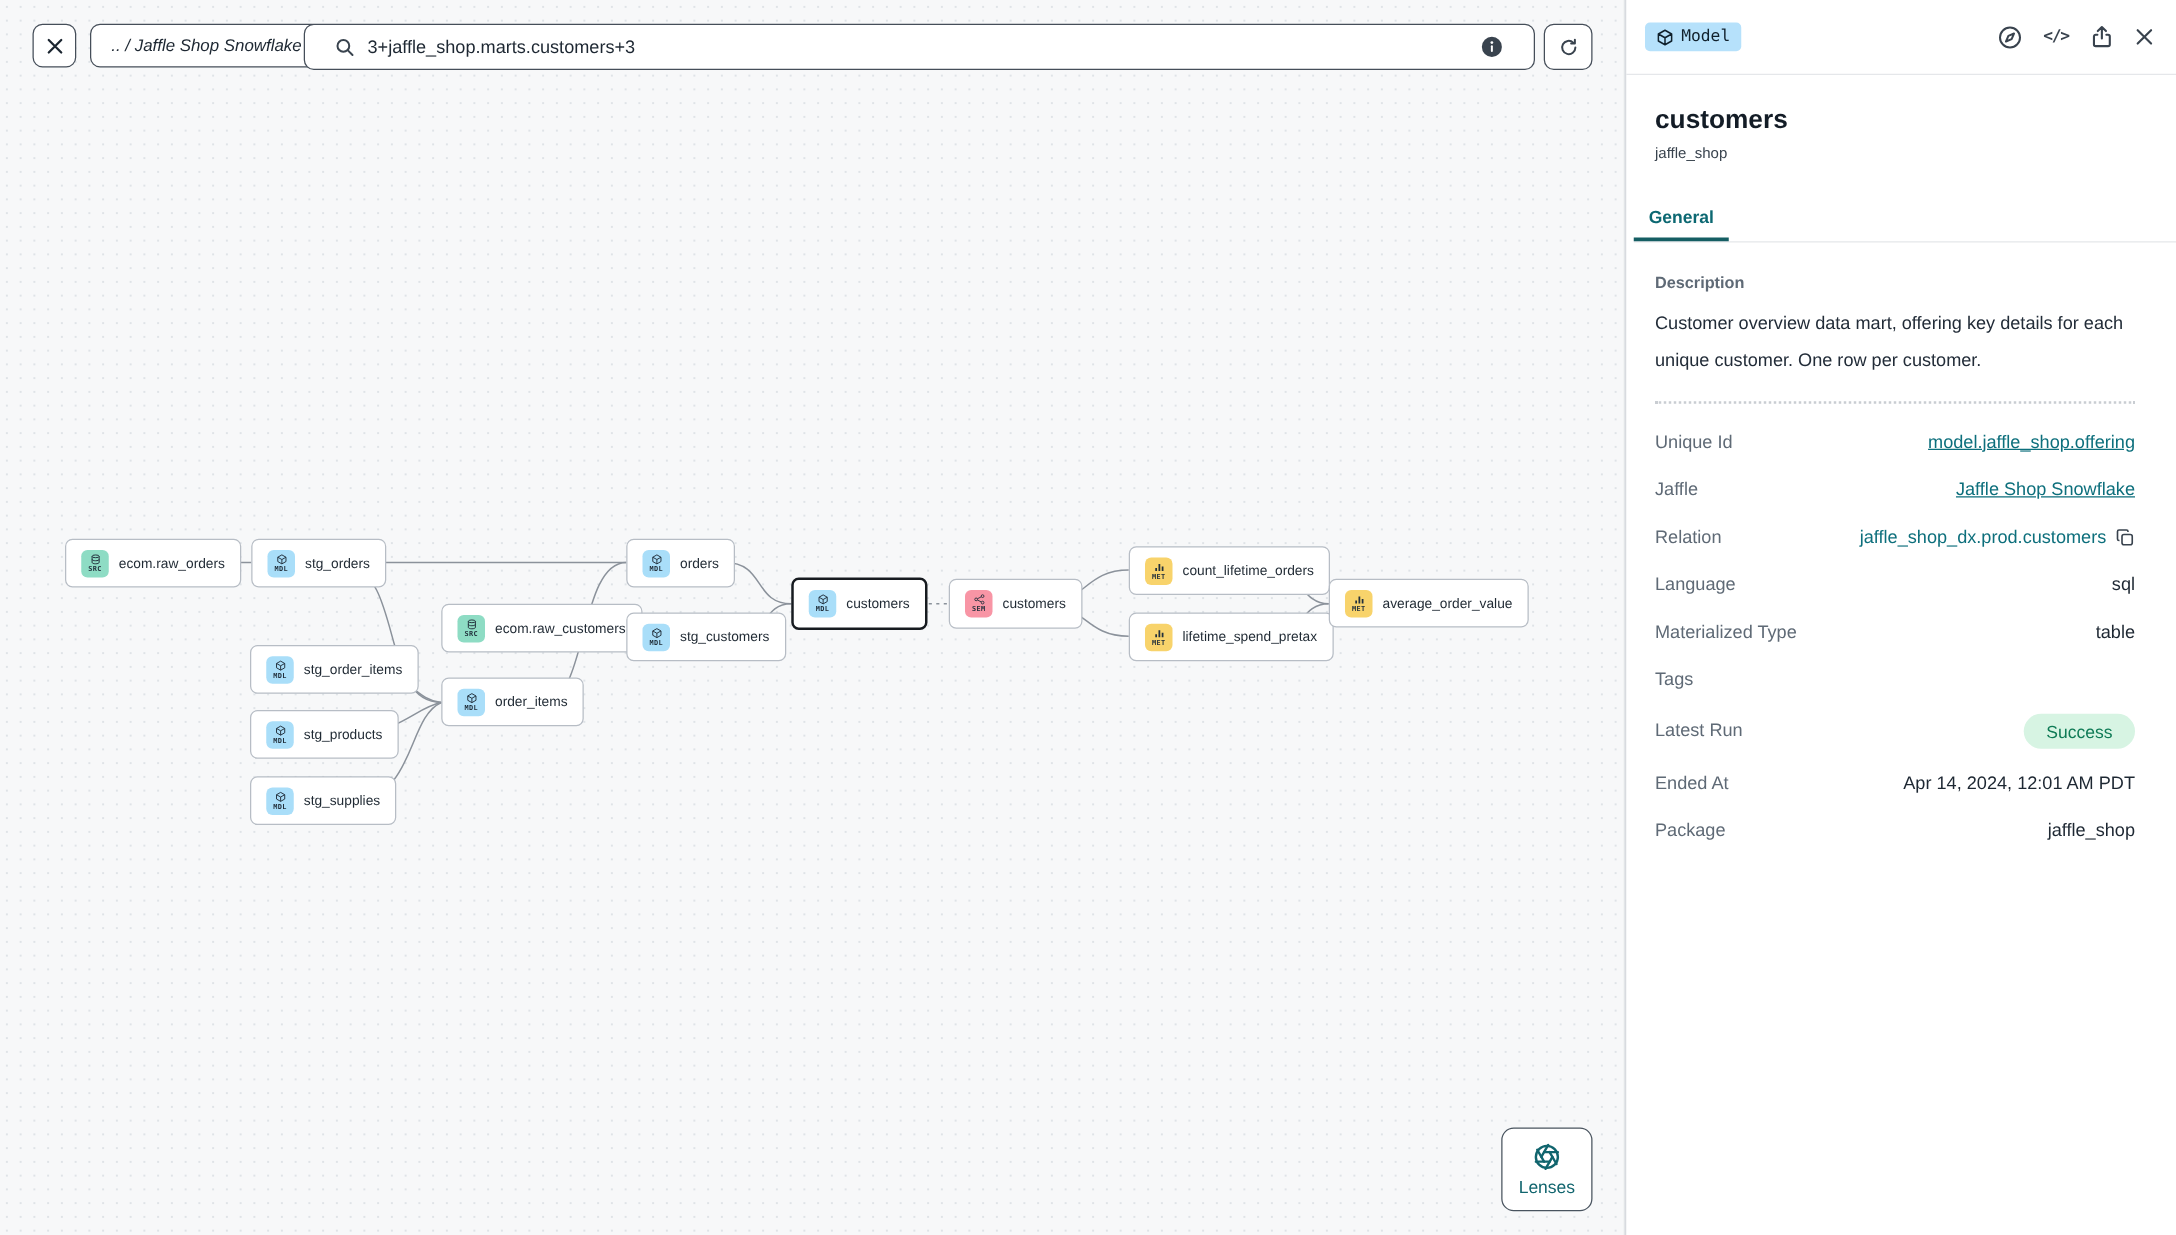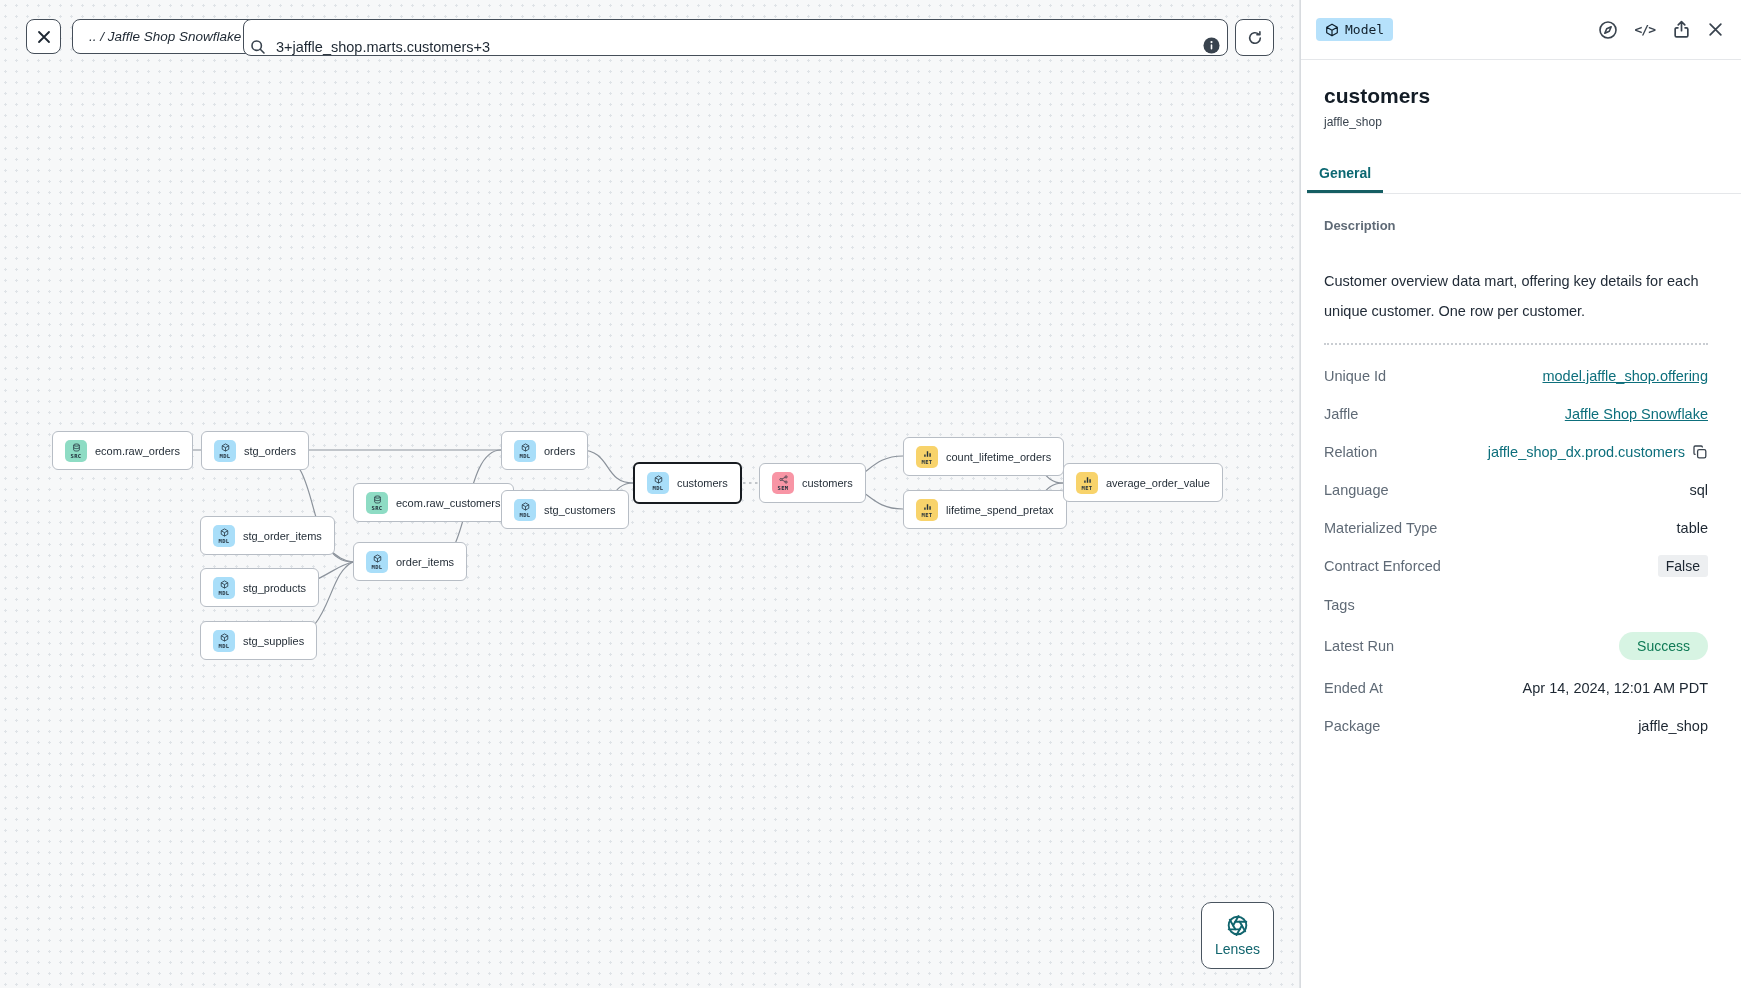--- a/index.html
+++ b/index.html
@@ -12,21 +12,21 @@
     background-image:radial-gradient(circle,#dfe3e7 1.1px,transparent 1.2px);
     background-size:11px 11px;
     border-right:1px solid #e2e5e8;
   }
   .ctl{
     position:absolute; background:#fff; border:1px solid #454e59; border-radius:8px;
     display:flex; align-items:center; color:#1d2732;
   }
   .btn{ justify-content:center; cursor:pointer; }
   .crumb{ padding:16px 16px; font-size:13.5px; justify-content:center;font-style:italic; }
-  .searchbox{ padding:0 6px; gap:10px;align-items:flex-end; }
+  .searchbox{ padding:0 24px; gap:10px; }
   .searchbox input{
     border:none; outline:none; flex:1; font-size:14.5px; color:#1d2732;
     font-family:"Liberation Sans","DejaVu Sans",sans-serif; background:transparent;
   }
   .icon-stroke{ stroke:#39434e; fill:none; stroke-width:1.6; stroke-linecap:round; stroke-linejoin:round; }
 
   
   .node{
     position:absolute; height:39px; background:#fff; border:1px solid #b7bdc5;
     border-radius:6px; display:flex; align-items:center; gap:8px; padding:0 12px;
@@ -75,21 +75,21 @@
 
   .panel-body{ padding:24px 33px 0 23px; }
   .p-title{ font-size:21px; font-weight:700; color:#131c26; }
   .p-sub{ font-size:12px; color:#39434e; margin-top:7px; }
   .tabs{ display:flex; margin:26px -33px 0 -17px; padding:0 16px 0 0; border-bottom:1px solid #e5e7ea; }
   .tab{
     padding:10px 12px 9px; font-size:14px; font-weight:700; color:#0c6872;
     border-bottom:3px solid #155e63; cursor:pointer;
   }
   .sec-label{ margin-top:24px; font-size:13px; font-weight:700; color:#5f6a76; }
-  .desc{ margin-top:33px; font-size:14.5px; line-height:30px; color:#222c38; }
+  .desc{ margin-top:11px; font-size:14.5px; line-height:30px; color:#222c38; }
   .dotted-div{ border:none; border-top:2px dotted #c9cdd2; margin:17px 0 20px; }
   .frow{ display:flex; justify-content:space-between; align-items:center; min-height:21px; margin-bottom:17px; }
   .flabel{ font-size:14.5px; color:#5f6a76; }
   .fvalue{ font-size:14.5px; color:#1d2732; text-align:right; }
   a.link{ color:#0d6f7c; text-decoration:underline; cursor:pointer; font-size:14.5px; }
   .teal{ color:#0d6f7c; }
   .rel{ display:flex; align-items:center; gap:7px;justify-content:flex-end; }
   .chip{ background:#edeff1; border-radius:3px; padding:3px 8px; font-size:14px; color:#1d2732; }
   .pill{ background:#d7f4e3; color:#0e7a55; border-radius:999px; padding:6px 18px; font-size:14px; }
 </style>
@@ -366,24 +366,20 @@
     </div>
     <div class="frow">
       <span class="flabel">Language</span>
       <span class="fvalue">sql</span>
     </div>
     <div class="frow">
       <span class="flabel">Materialized Type</span>
       <span class="fvalue">table</span>
     </div>
     <div class="frow">
-      <span class="flabel">Contract Enforced</span>
-      <span class="chip">False</span>
-    </div>
-    <div class="frow">
       <span class="flabel">Tags</span>
       <span class="fvalue"></span>
     </div>
     <div class="frow">
       <span class="flabel">Latest Run</span>
       <span class="pill">Success</span>
     </div>
     <div class="frow">
       <span class="flabel">Ended At</span>
       <span class="fvalue">Apr 14, 2024, 12:01 AM PDT</span>

